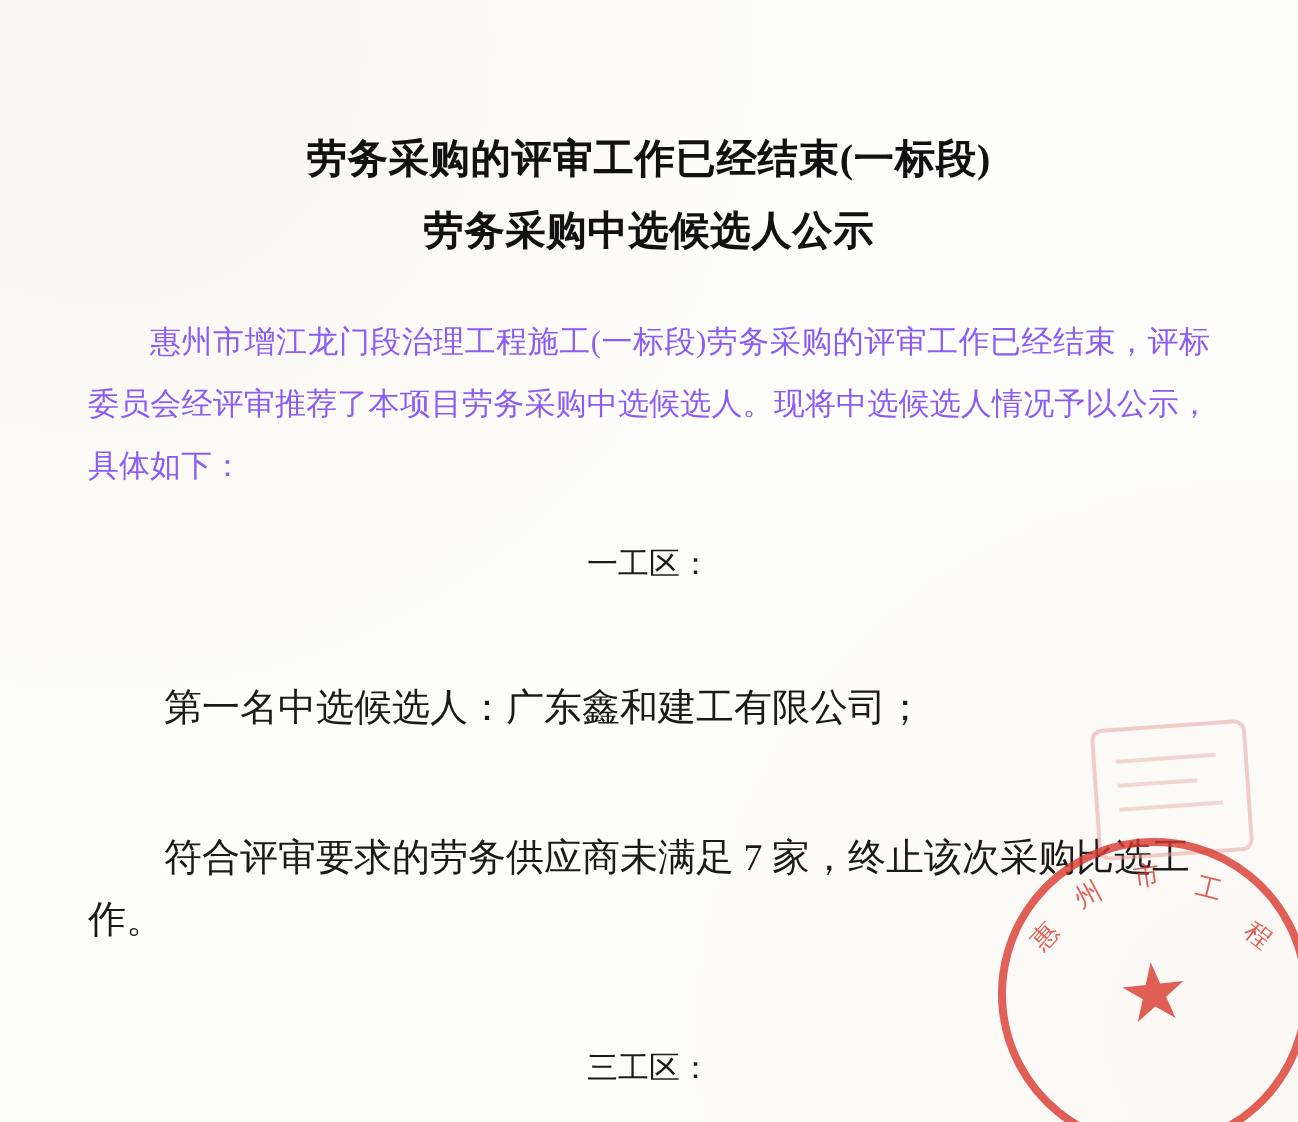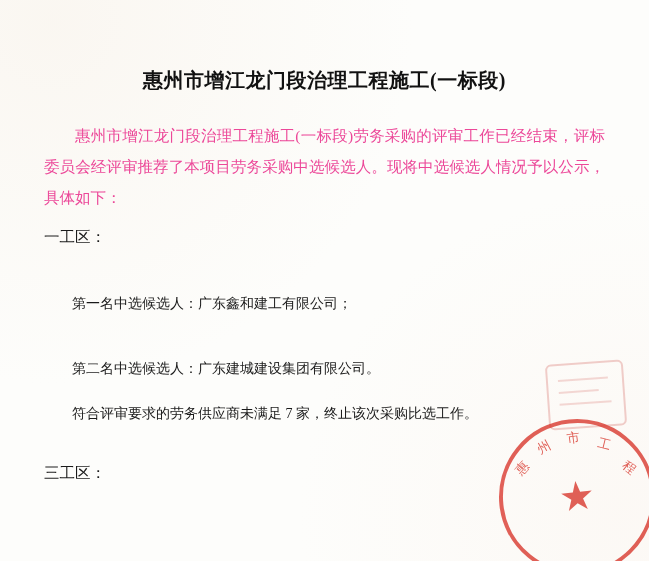--- a/index.html
+++ b/index.html
@@ -44,33 +44,34 @@
   }
   .body-block {
     margin-top: 22px;
   }
   p.para {
     margin: 0 0 0 0;
     font-size: 15.5px;
     line-height: 31px;
     text-align: justify;
     text-justify: inter-ideograph;
-    color: #ec4899;
+    color: #8b5cf6;
   }
   p.indent2 {
     text-indent: 2em;
   }
   p.section {
-    margin-top: 8px;
+    margin-top: 18px;
     font-size: 15.5px;
     line-height: 31px;
+    text-align: center;
   }
   p.item {
     text-indent: 2em;
-    font-size: 14px;
+    font-size: 19px;
     line-height: 31px;
   }
   .gap-sm { height: 6px; }
 
   
   .seal {
     position: absolute;
     right: -6px;
     bottom: -14px;
     width: 148px;
@@ -128,32 +129,32 @@
   .fl3 { left: 10px; top: 38px; width: 52px; height: 2px; }
 </style>
 </head>
 <body>
 
 <div class="paper"></div>
 
 <div class="content">
 
   <div class="title-block">
-    <div class="title-line">惠州市增江龙门段治理工程施工(一标段)</div>
+    <div class="title-line">劳务采购的评审工作已经结束(一标段)</div>
+    <div class="title-line">劳务采购中选候选人公示</div>
   </div>
 
   <div class="body-block">
 
     <p class="para indent2">惠州市增江龙门段治理工程施工(一标段)劳务采购的评审工作已经结束，评标委员会经评审推荐了本项目劳务采购中选候选人。现将中选候选人情况予以公示，具体如下：</p>
 
     <p class="section">一工区：</p>
     <div class="gap-sm"></div>
     <p class="item">第一名中选候选人：广东鑫和建工有限公司；</p>
     <div class="gap-sm"></div>
-    <p class="item">第二名中选候选人：广东建城建设集团有限公司。</p>
 
     <p class="item">符合评审要求的劳务供应商未满足 7 家，终止该次采购比选工作。</p>
 
     <div class="gap-sm"></div>
     <p class="section">三工区：</p>
 
   </div>
 </div>
 
 <div class="stamp-frag">

